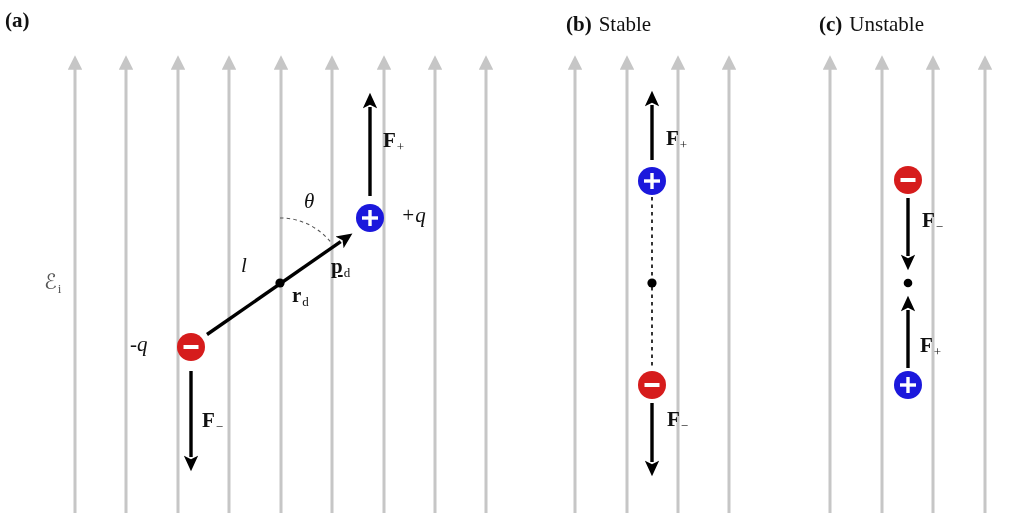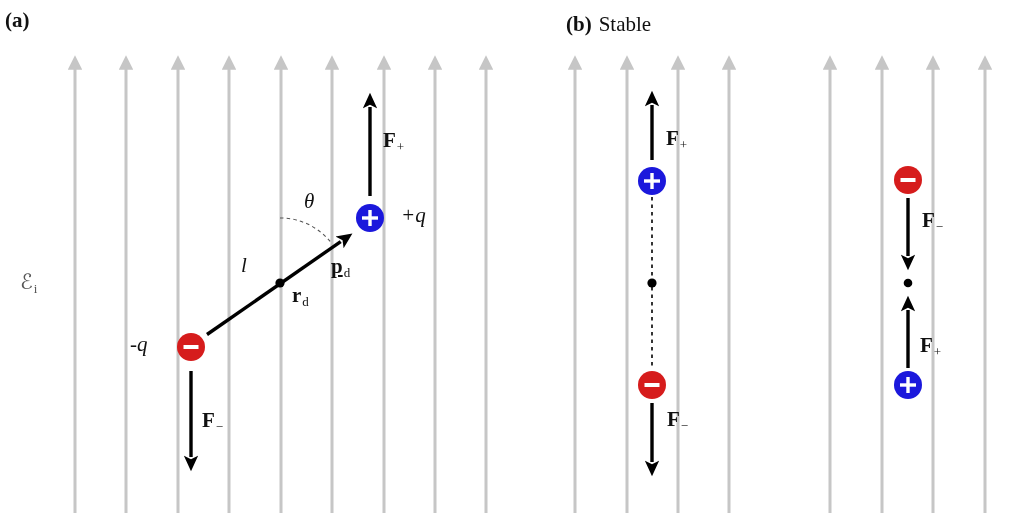--- a/index.html
+++ b/index.html
@@ -28,20 +28,21 @@
     position: relative;
     top: 4px;
     margin-left: 1px;
   }
   .panel-title .title-text { margin-left: 7px; text-align: center; }
   .script-e {
     font-family: "DejaVu Sans", "DejaVu Serif", sans-serif;
     font-style: italic;
     color: #565656;
     font-size: 21px;
+    margin-left: 24px;
   }
   .script-e .sub { color: #565656; font-style: normal; font-family: "Liberation Serif", serif; }
 </style>
 </head>
 <body>
 
 <div class="figure">
 
   <svg width="1024" height="513" viewBox="0 0 1024 513">
     <defs>
@@ -157,20 +158,23 @@
   </div>
 
   <div class="lbl" style="left:666px; top:127px;">
     <span class="bold">F</span><span class="sub">+</span>
   </div>
 
   <div class="lbl" style="left:667px; top:408px;">
     <span class="bold">F</span><span class="sub">−</span>
   </div>
 
+  <div class="lbl panel-title" style="left:819px; top:13px;">
+    <span class="bold">(c)</span><span class="title-text">Unstable</span>
+  </div>
 
   <div class="lbl" style="left:922px; top:209px;">
     <span class="bold">F</span><span class="sub">−</span>
   </div>
 
   <div class="lbl" style="left:920px; top:334px;">
     <span class="bold">F</span><span class="sub">+</span>
   </div>
 
 </div>

